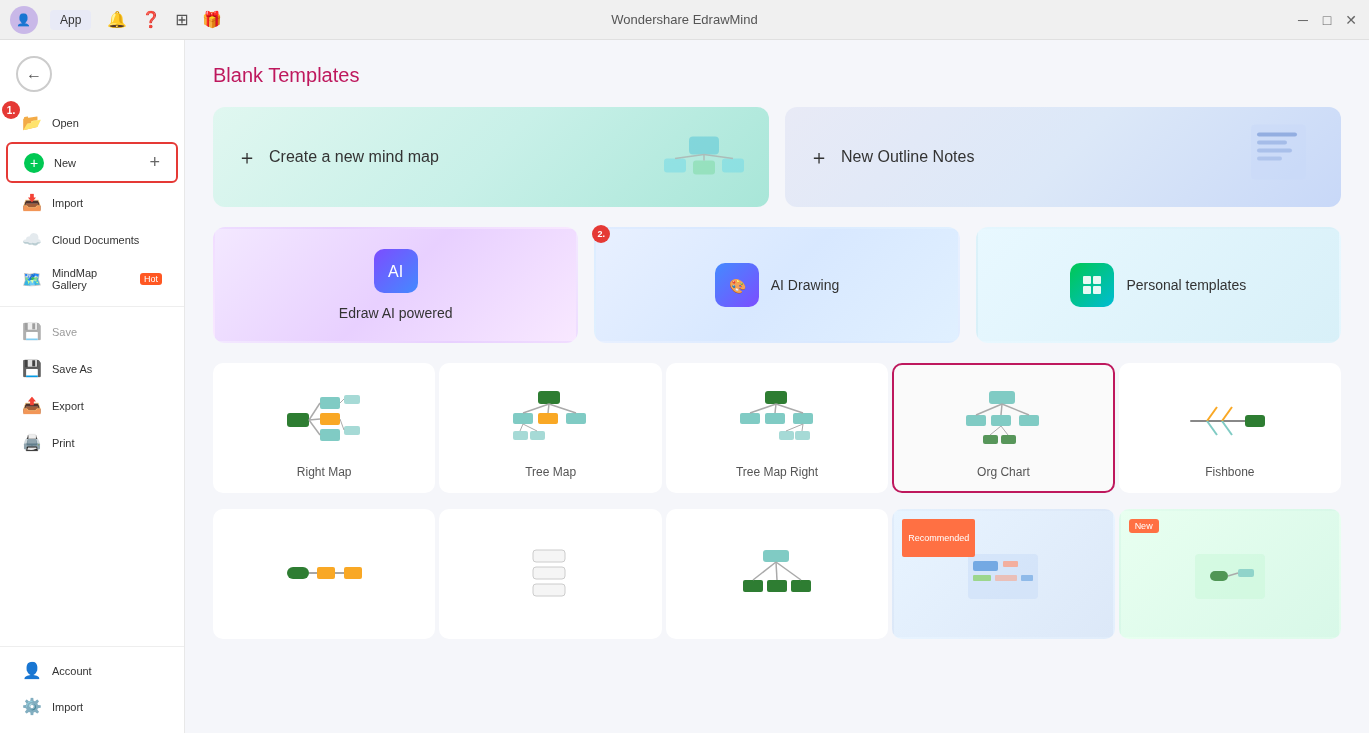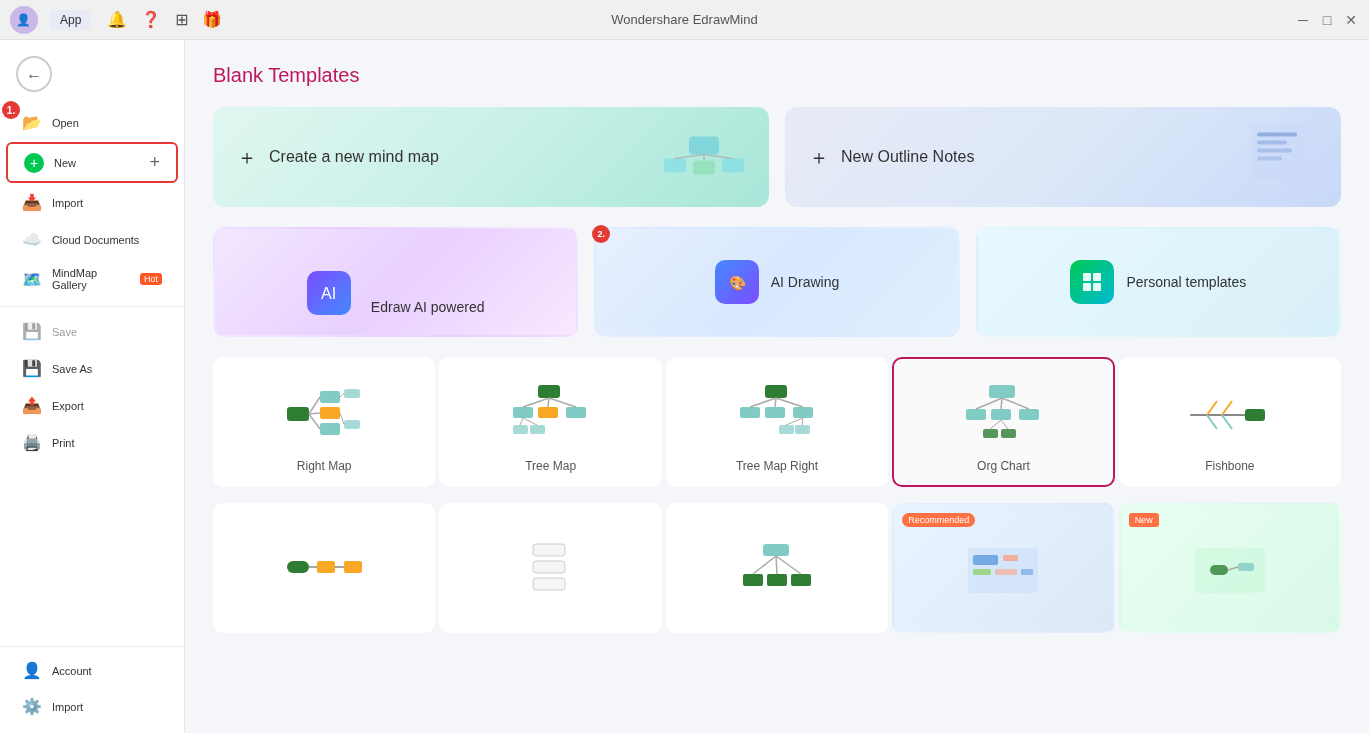--- a/index.html
+++ b/index.html
@@ -111,21 +111,21 @@
     .map-card {
       flex: 1; background: white; border-radius: 10px;
       padding: 16px 12px 12px; display: flex; flex-direction: column; align-items: center;
       cursor: pointer; border: 2px solid transparent; min-height: 130px;
     }
     .map-card.selected { border: 2px solid #be185d; background: #fafafa; }
     .map-diagram { flex: 1; display: flex; align-items: center; justify-content: center; margin-bottom: 8px; }
     .map-label { font-size: 12px; color: #555; text-align: center; }
     .badge-recommended {
       position: absolute; top: 8px; left: 8px;
-      background: #ff7043; color: white; font-size: 9px; padding: 2px 6px; border-radius: 7px;
+      background: #ff7043; color: white; font-size: 9px; padding: 14px 6px; border-radius: 2px;
     }
     .badge-new {
       position: absolute; top: 8px; left: 8px;
       background: #ff7043; color: white; font-size: 9px; padding: 2px 6px; border-radius: 3px;
     }
 
     
     .num-badge {
       width: 18px; height: 18px; border-radius: 50%; background: #e53935;
       color: white; font-size: 10px; font-weight: bold;
@@ -257,21 +257,21 @@
             <rect x="16" y="16" width="40" height="4" rx="2" fill="#7a9ad8"></rect>
             <rect x="16" y="24" width="30" height="4" rx="2" fill="#7a9ad8" opacity="0.7"></rect>
             <rect x="16" y="32" width="35" height="4" rx="2" fill="#7a9ad8" opacity="0.6"></rect>
             <rect x="16" y="40" width="25" height="4" rx="2" fill="#7a9ad8" opacity="0.5"></rect>
           </svg>
         </div>
       </div>
     </div>
 
     <div class="template-row">
-      <div class="template-card" style="background: linear-gradient(135deg,#f3e8ff,#e8d0ff,#f8e8ff); flex-direction: row; align-items: flex-end; justify-content: center; gap: 20px;">
+      <div class="template-card" style="background: linear-gradient(135deg,#f3e8ff,#e8d0ff,#f8e8ff); flex-direction: column; align-items: center; justify-content: center; gap: 12px;">
         <div style="width:44px;height:44px;background:linear-gradient(135deg,#7c4dff,#448aff);border-radius:10px;display:flex;align-items:center;justify-content:center;">
           <svg width="24" height="24" viewBox="0 0 24 24">
               <text x="4" y="18" font-size="16" fill="white">AI</text>
             </svg>
         </div>
         <span class="template-label" style="font-size:14px;color:#333;">Edraw AI powered</span>
       </div>
       <div class="template-card" style="background: linear-gradient(135deg,#e8f0ff,#d8e8ff,#e0f0ff); flex-direction: row; align-items: center; justify-content: center; gap: 12px; position:relative;">
         <div class="num-badge" style="top:-4px;left:-4px;font-size:9px;padding:2px;">2.</div>
         <div style="width:44px;height:44px;background:linear-gradient(135deg,#448aff,#7c4dff);border-radius:10px;display:flex;align-items:center;justify-content:center;">

